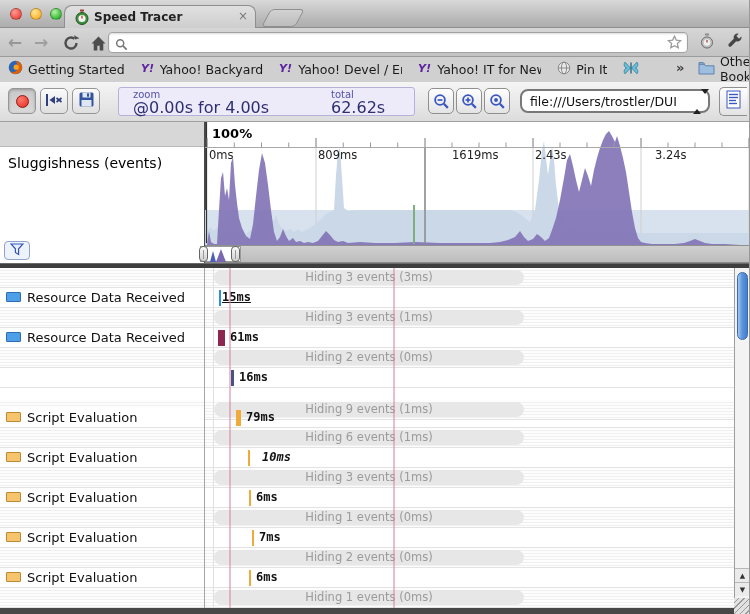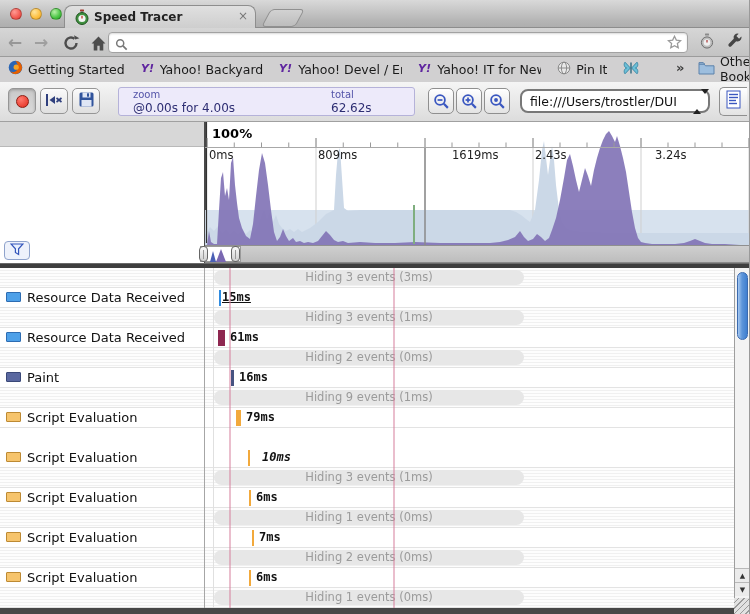--- a/index.html
+++ b/index.html
@@ -53,21 +53,21 @@
               background:linear-gradient(#f5f5f5,#dcdcdc);border-bottom:1px solid #a0a0a0;}
   .tool-btn{position:absolute;top:6px;width:28px;height:26px;border:1px solid #969696;border-radius:5px;
             background:linear-gradient(#fbfbfb,#dfdfdf);display:flex;align-items:center;justify-content:center;}
   .tool-btn.pressed{background:linear-gradient(#c9c9c9,#d9d9d9);box-shadow:inset 0 1px 3px rgba(0,0,0,.25);}
   .rec-dot{width:13px;height:13px;border-radius:50%;background:radial-gradient(circle at 35% 30%,#ff7a6e,#e22a1c);
            border:1px solid #8d1d12;}
   .zoom-panel{position:absolute;left:118px;top:5px;width:297px;height:29px;background:#edeafa;
               border:1px solid #b5b2d9;border-radius:3px;}
   .zp-col{position:absolute;top:1px;}
   .zp-small{font-size:10px;color:#5353a8;line-height:11px;}
-  .zp-big{font-size:12px;color:#2e2e73;line-height:16px;}
+  .zp-big{font-size:16px;color:#2e2e73;line-height:16px;}
   .zbtn{position:absolute;top:6px;width:26px;height:26px;border:1px solid #8f8f8f;border-radius:5px;
         background:linear-gradient(#ffffff,#e3e3e3);display:flex;align-items:center;justify-content:center;}
   .file-select{position:absolute;left:520px;top:7px;width:190px;height:24px;background:#fff;
                border:2px solid #787878;border-radius:8px;font-size:12.5px;color:#111;}
   .fs-text{position:absolute;left:8px;top:3px;width:158px;overflow:hidden;white-space:nowrap;}
   .fs-arrows{position:absolute;right:4px;top:3px;width:11px;height:16px;}
   .fs-arrows .up{width:0;height:0;border-left:4px solid transparent;border-right:4px solid transparent;
                  border-bottom:5px solid #222;margin:1px auto 2px;}
   .fs-arrows .dn{width:0;height:0;border-left:4px solid transparent;border-right:4px solid transparent;
                  border-top:5px solid #222;margin:0 auto;}
@@ -315,20 +315,21 @@
             <line x1="3" y1="4.5" x2="12" y2="4.5" stroke="#3a57c0" stroke-width="1.4"></line>
             <line x1="3" y1="7.5" x2="12" y2="7.5" stroke="#3a57c0" stroke-width="1.4"></line>
             <line x1="3" y1="10.5" x2="10" y2="10.5" stroke="#3a57c0" stroke-width="1.4"></line>
             <line x1="3" y1="13.5" x2="11" y2="13.5" stroke="#3a57c0" stroke-width="1.4"></line>
           </svg>
       </span>
     </div>
   </div>
 
   <div class="left-head"></div>
+  <div class="tab-slug">Sluggishness (events)</div>
   <div class="filter-btn">
     <span>
       <svg width="14" height="13" viewBox="0 0 14 13">
           <path d="M1 1h12L8.6 5.8v5.7L5.4 9.4V5.8z" fill="#e8f0ff" stroke="#3355bb" stroke-width="1.2"></path>
         </svg>
     </span>
   </div>
   <div class="panel-divider"></div>
 
   <svg class="ovchart" width="545" height="141" viewBox="205 122 545 141">
@@ -408,37 +409,36 @@
           <span class="swatch" style="background: rgb(77, 160, 232); border: 1px solid rgb(45, 108, 178);"></span>
           <span class="elabel">Resource Data Received</span>
         </div>
         <div class="ebar" style="left: 218px; width: 7px; background: rgb(142, 39, 80);"></div>
         <span class="edur" style="left: 230px;">61ms</span>
       </div>
       <div class="erow hiding" style="top: 80px;">
         <div class="hide-pill">Hiding 2 events (0ms)</div>
       </div>
       <div class="erow" style="top: 100px;">
-        <div class="ecell">
-          <span class="swatch" style="background: rgb(90, 104, 160); border: 1px solid rgb(58, 72, 120);"></span>
-          <span class="elabel">Paint</span>
-        </div>
         <div class="ebar" style="left: 231px; width: 3px; background: rgb(71, 83, 129);"></div>
         <span class="edur" style="left: 239px;">16ms</span>
       </div>
-      <div class="erow hiding" style="top: 120px;">
+      <div class="erow hiding" style="top: 132px;">
         <div class="hide-pill">Hiding 9 events (1ms)</div>
       </div>
       <div class="erow" style="top: 140px;">
         <div class="ecell">
           <span class="swatch" style="background: rgb(246, 196, 108); border: 1px solid rgb(189, 138, 51);"></span>
           <span class="elabel">Script Evaluation</span>
         </div>
         <div class="ebar" style="left: 236px; width: 5px; background: rgb(242, 169, 60);"></div>
         <span class="edur" style="left: 246px;">79ms</span>
+      </div>
+      <div class="erow hiding" style="top: 160px;">
+        <div class="hide-pill">Hiding 6 events (1ms)</div>
       </div>
       <div class="erow" style="top: 180px;">
         <div class="ecell">
           <span class="swatch" style="background: rgb(246, 196, 108); border: 1px solid rgb(189, 138, 51);"></span>
           <span class="elabel">Script Evaluation</span>
         </div>
         <div class="ebar" style="left: 248px; width: 2px; background: rgb(242, 169, 60);"></div>
         <span class="edur" style="left: 262px; font-style: italic;">10ms</span>
       </div>
       <div class="erow hiding" style="top: 200px;">

